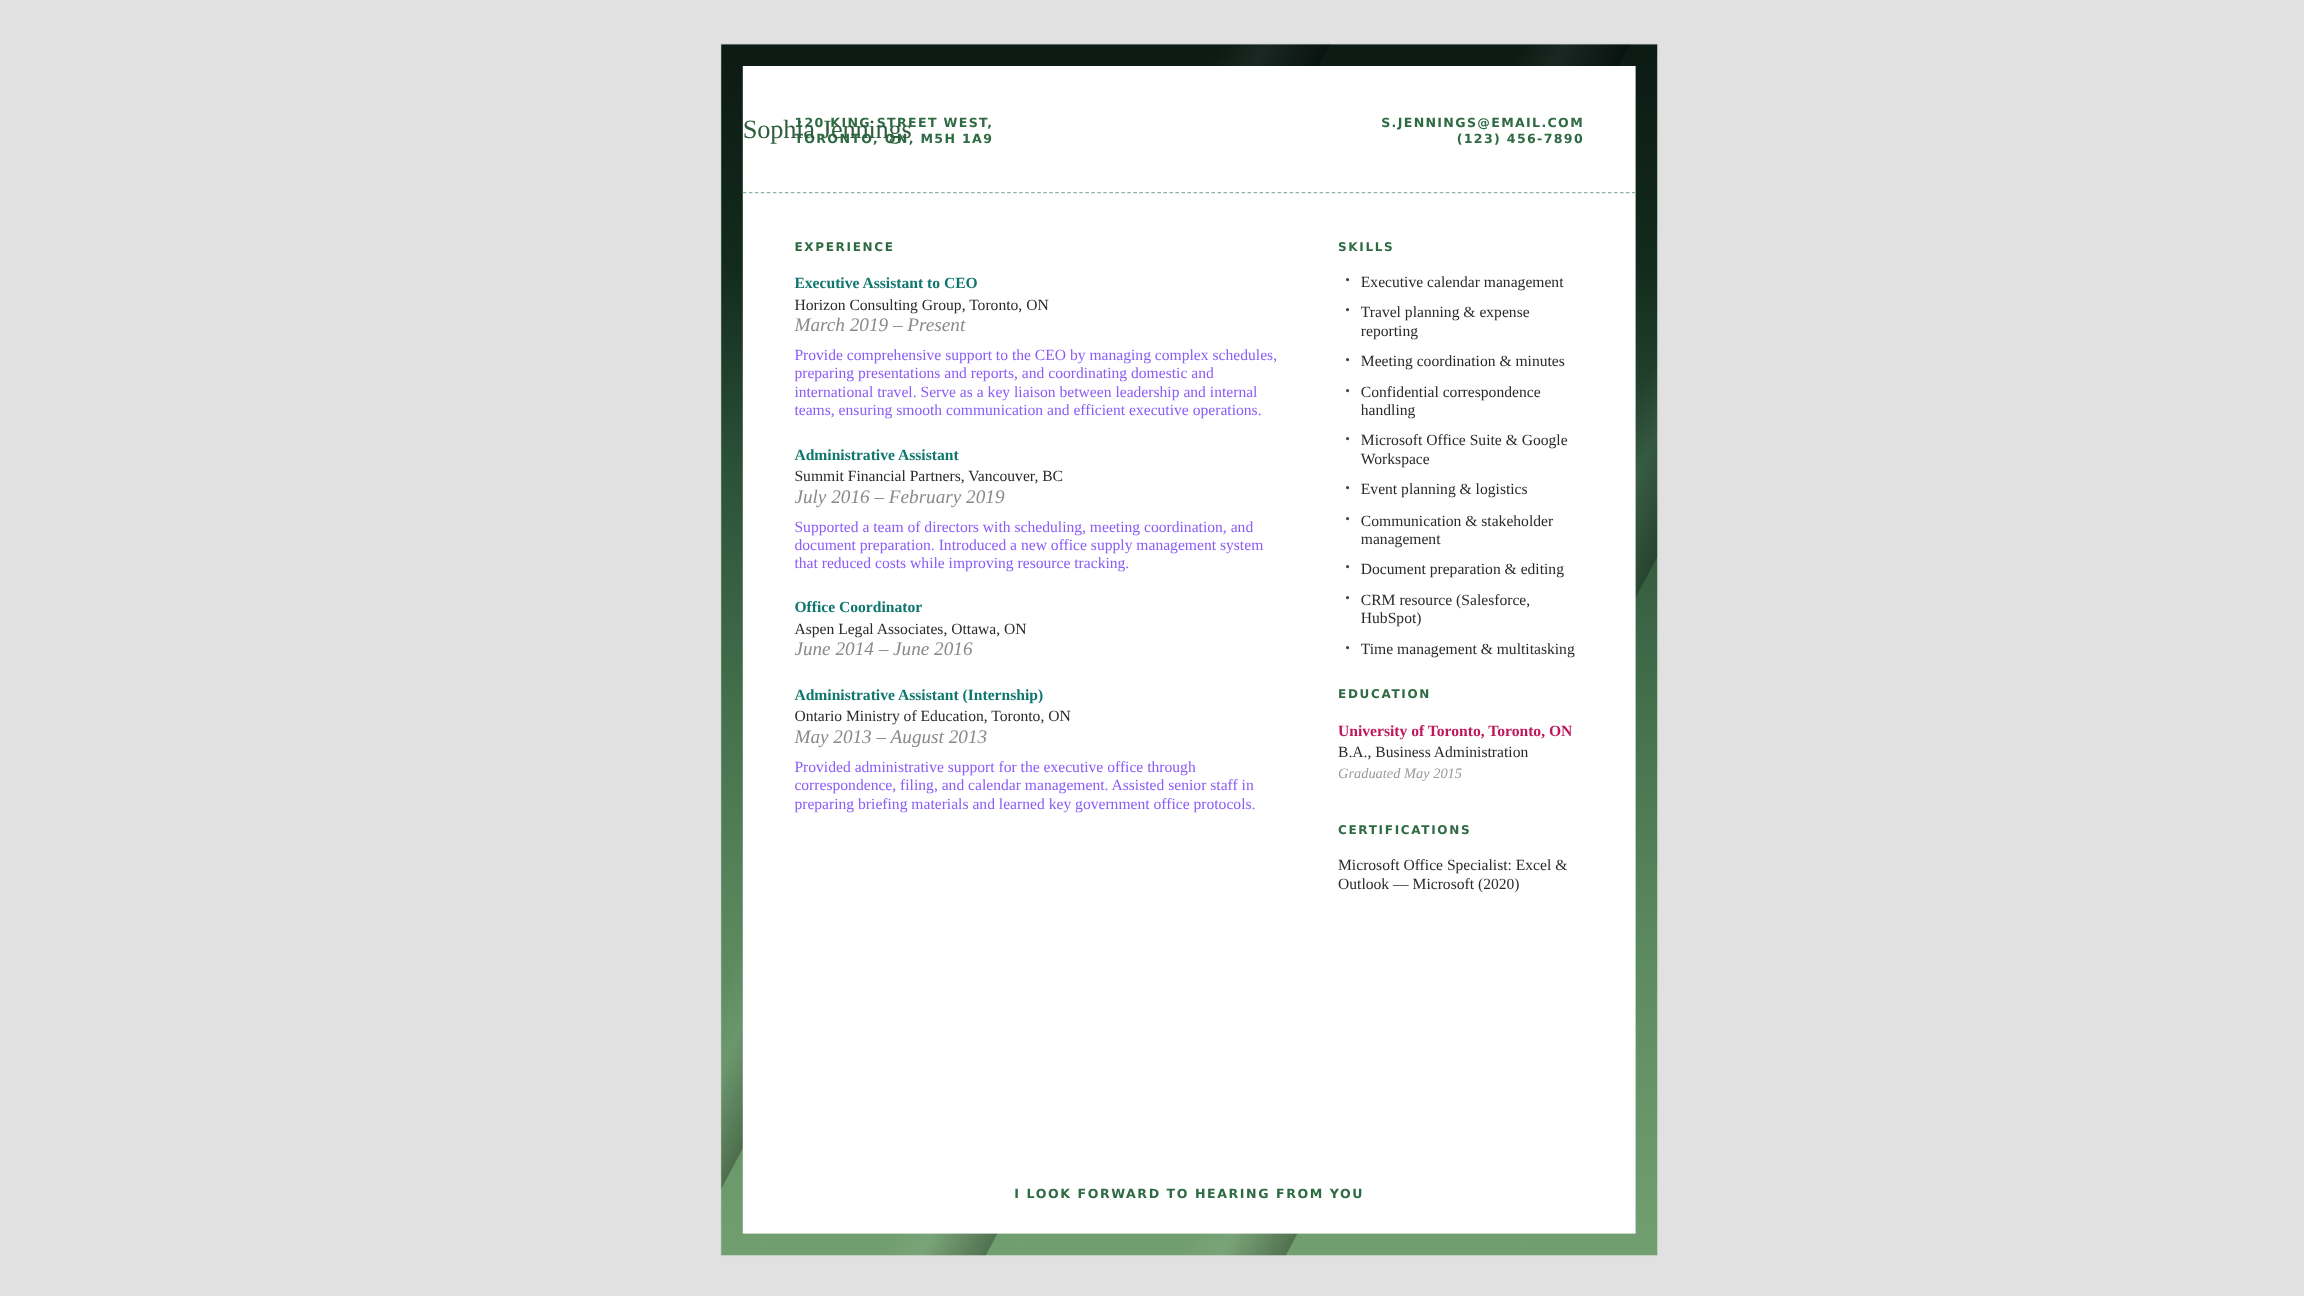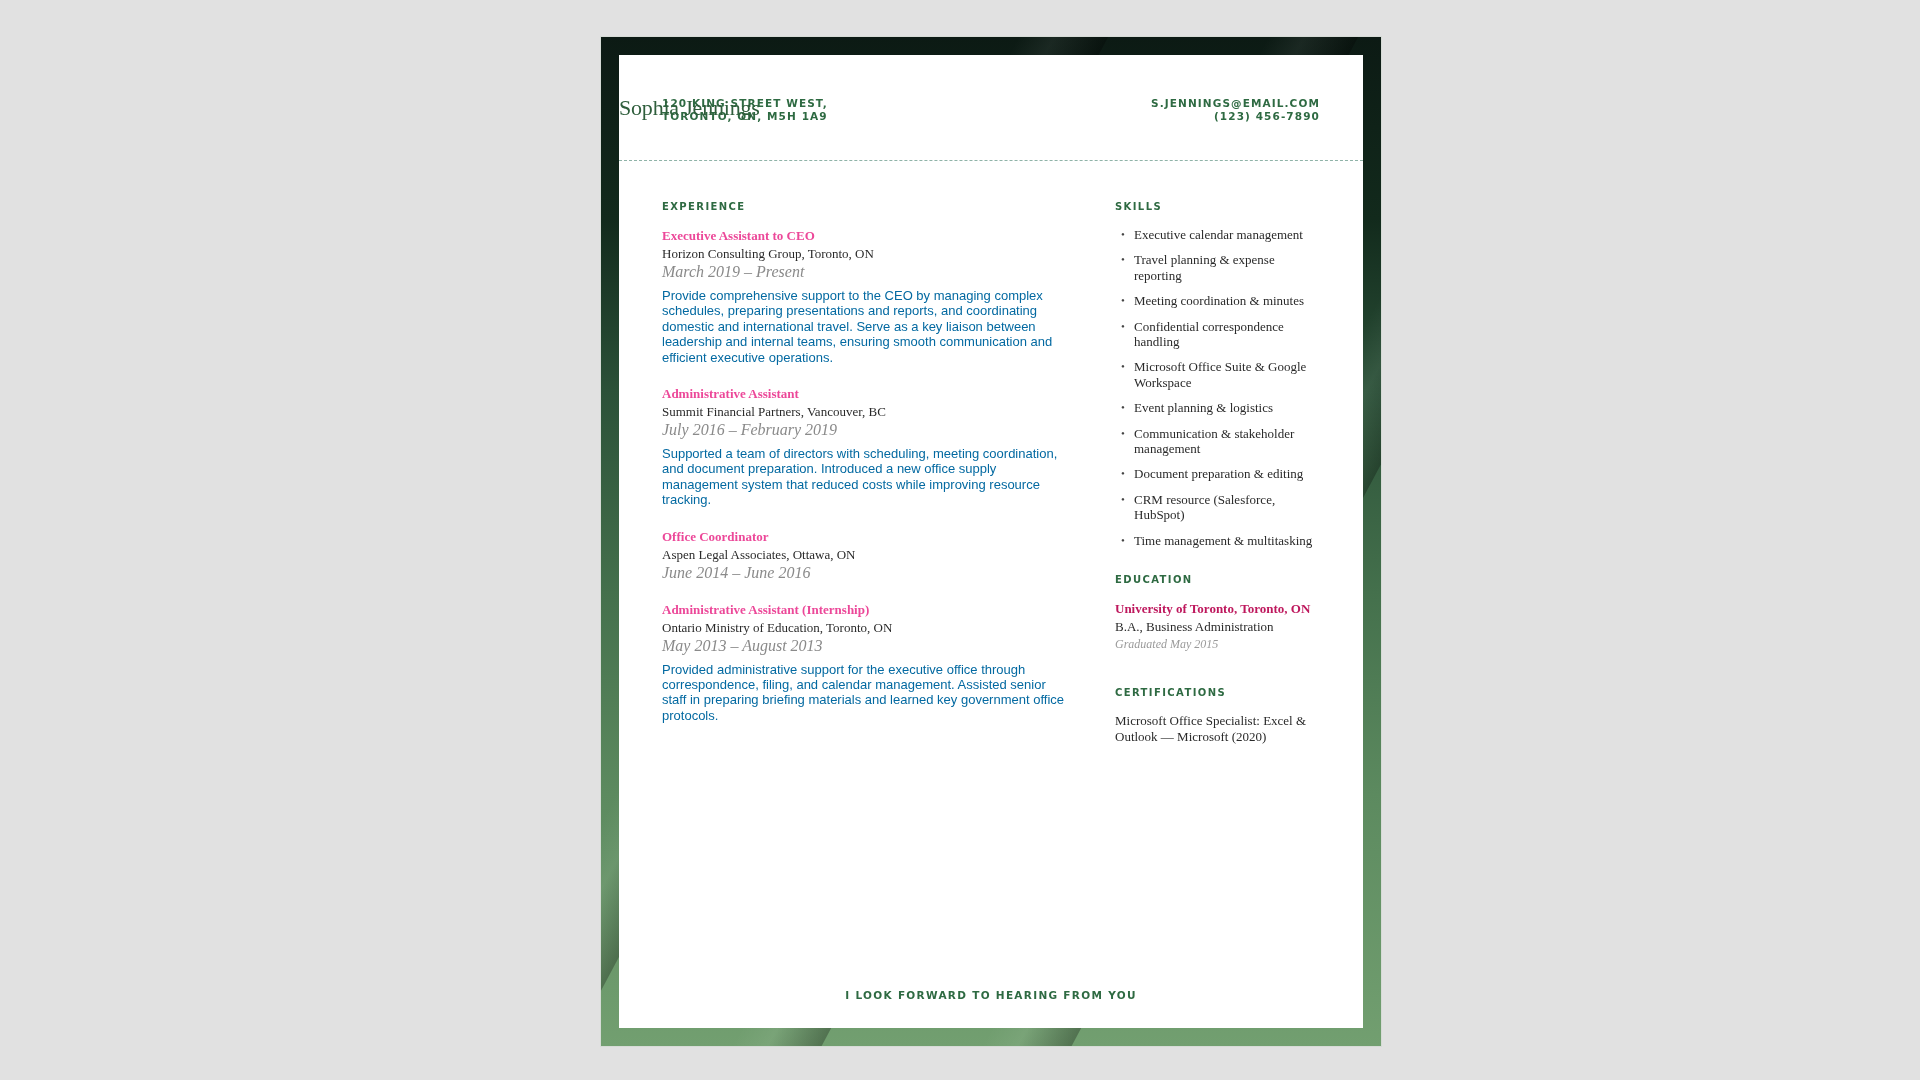--- a/index.html
+++ b/index.html
@@ -78,41 +78,41 @@
     letter-spacing: 1.4px;
     color: #2e6a42;
     margin: 0 0 14px 0;
     line-height: 12px;
   }
   .job { margin-bottom: 20px; }
   .job-title {
     font-family: "Liberation Serif", serif;
     font-weight: bold;
     font-size: 13px;
-    color: #ec4899;
+    color: #0f766e;
     line-height: 18px;
   }
   .job-company {
     font-family: "Liberation Serif", serif;
     font-size: 13px;
     color: #2a2a2a;
     line-height: 18px;
   }
   .job-date {
     font-family: "Liberation Serif", serif;
     font-style: italic;
     font-size: 16px;
     color: #8a8a8a;
     line-height: 17px;
     margin-bottom: 8px;
   }
   .job-desc {
-    font-family: Liberation Sans, sans-serif;
-    font-size: 13px;
-    color: #0369a1;
+    font-family: Liberation Serif, serif;
+    font-size: 13px;
+    color: #8b5cf6;
     line-height: 15.4px;
     margin: 0;
   }
   .skills-list { list-style: none; margin: 0 0 26px 0; padding: 0; }
   .skills-list li {
     position: relative;
     padding-left: 19px;
     font-family: "Liberation Serif", serif;
     font-size: 13px;
     color: #2a2a2a;

